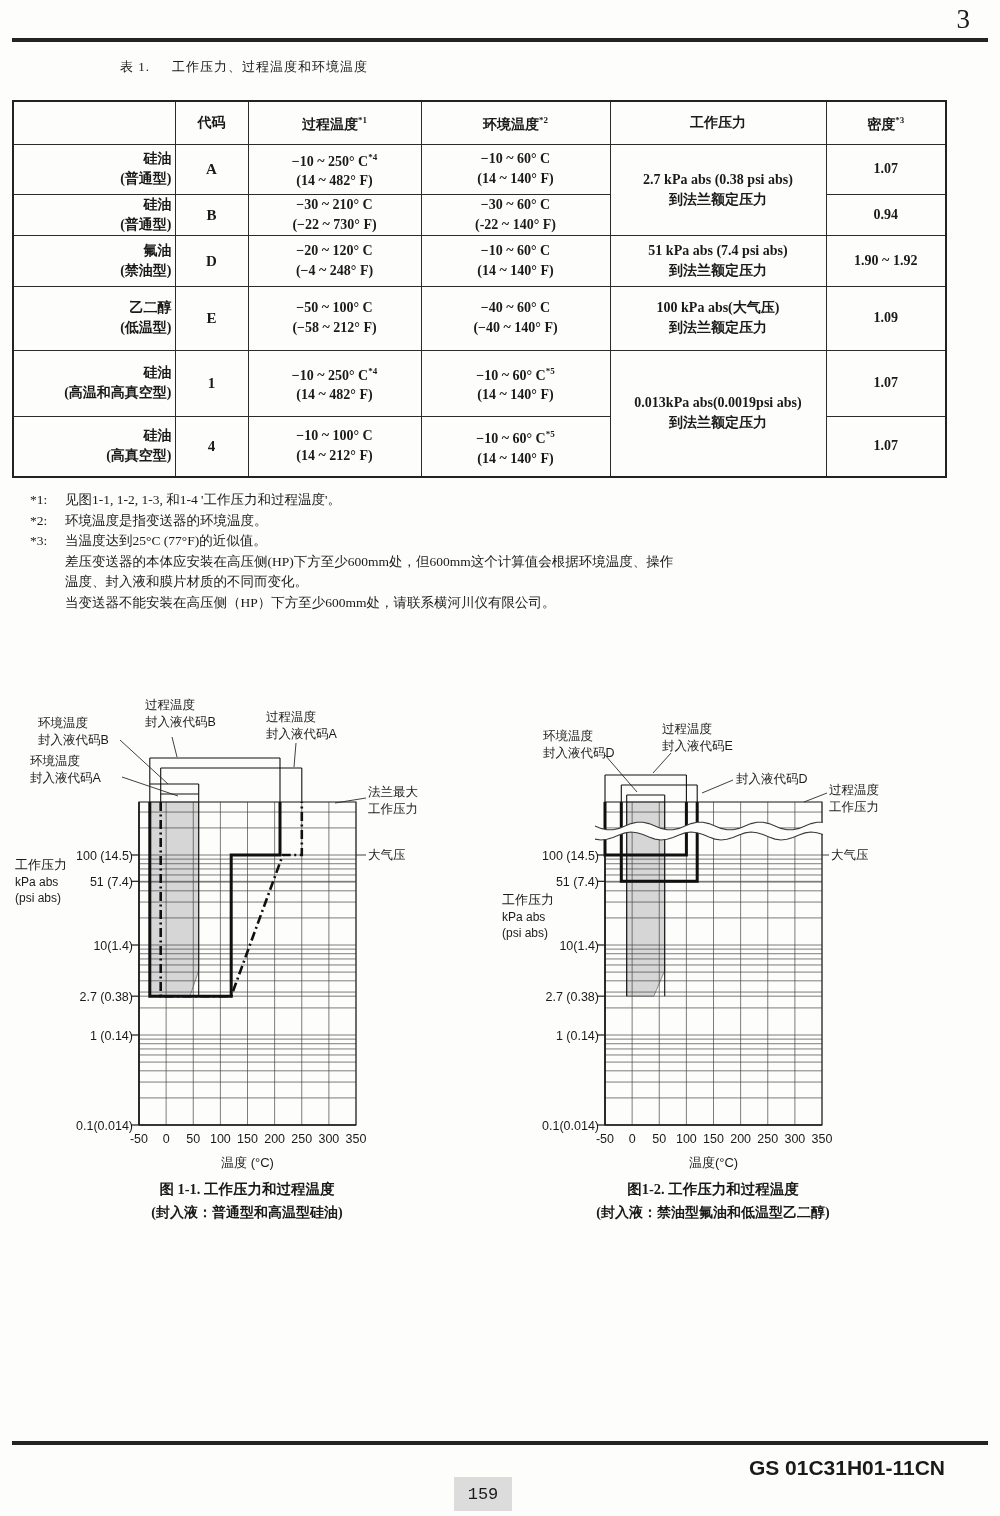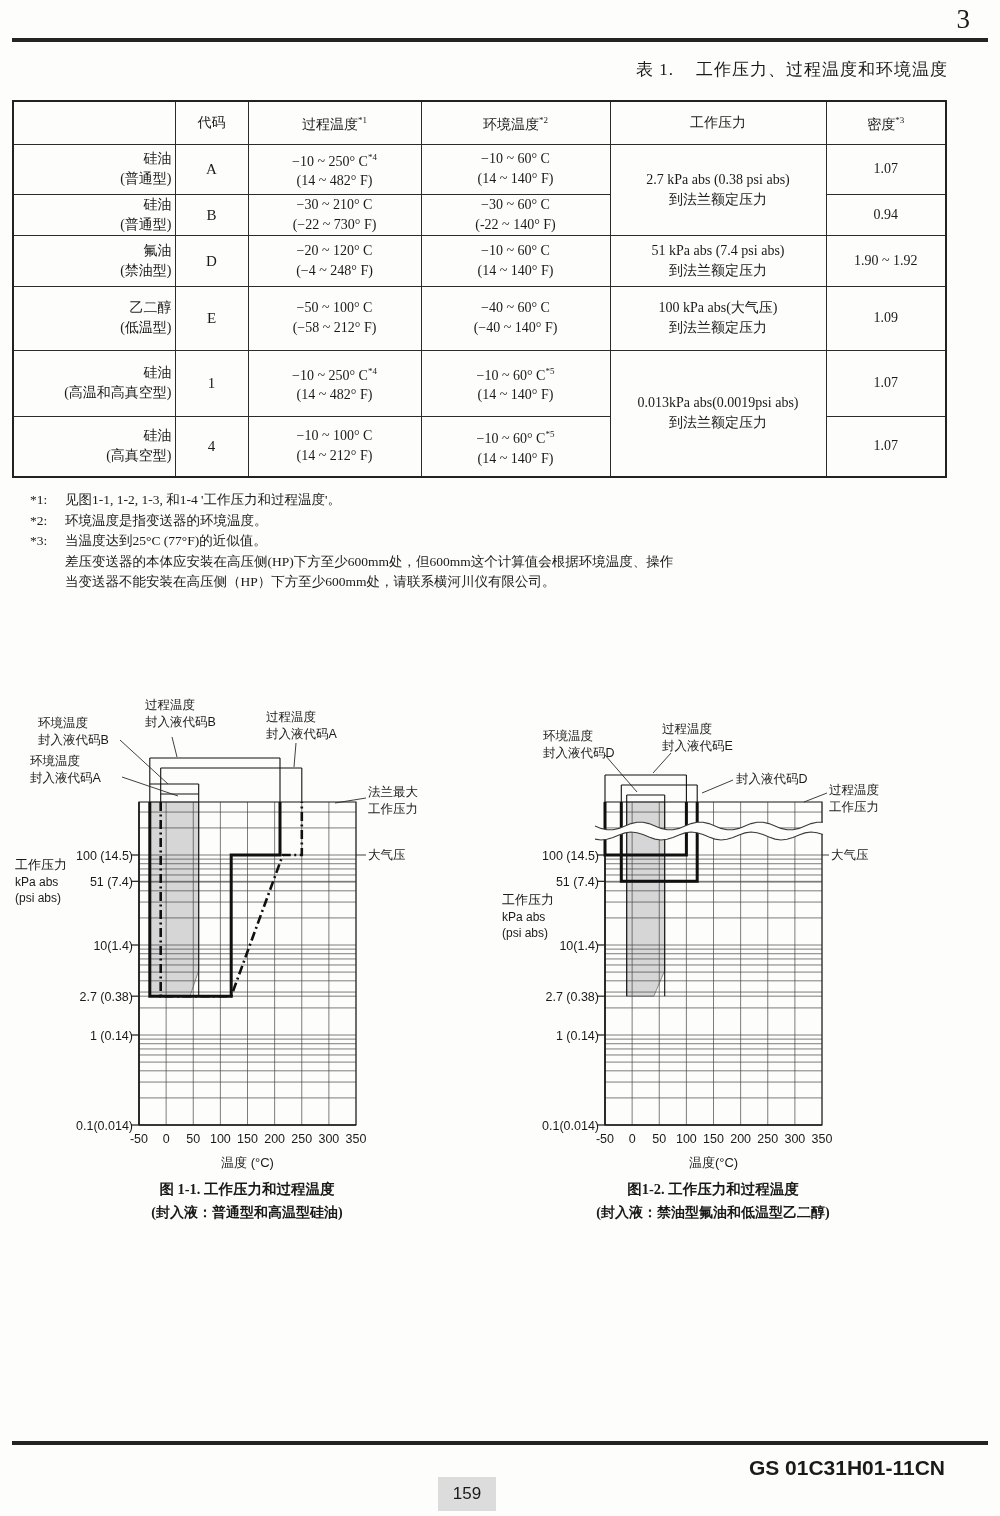--- a/index.html
+++ b/index.html
@@ -1,45 +1,45 @@
 <!DOCTYPE html>
 <html><head>
 <meta charset="utf-8">
 <style>
   html,body{margin:0;padding:0;background:#888;}
   #page{position:relative;width:1000px;height:1516px;background:#fdfdfc;margin:0 auto;
         font-family:"Liberation Serif","DejaVu Serif",serif;color:#1a1a1a;overflow:hidden;}
   .abs{position:absolute;}
   #page-num{right:30px;top:4px;font-size:27px;}
   .rule{left:12px;width:976px;height:4px;background:#242424;}
-  #title{left:148px;top:58px;width:800px;text-align:right;font-size:17px;letter-spacing:1px;}
+  #title{left:120px;top:58px;width:800px;text-align:left;font-size:13px;letter-spacing:1px;}
   #title .gap{display:inline-block;width:22px;}
   
   #table-wrap{left:12px;top:100px;}
   table{border-collapse:collapse;table-layout:fixed;font-size:14px;}
   td,th{border:1px solid #2b2b2b;text-align:center;vertical-align:middle;padding:0 3px;
-        font-weight:normal;line-height:20px;}
+        font-weight:bold;line-height:20px;}
   table{border:2px solid #222;}
   td.name{text-align:right;padding-left:9px;}
   td.code{font-size:15px;}
   sup{font-size:9px;}
   
   #footnotes{left:30px;top:490px;width:940px;font-size:13.5px;line-height:20.5px;}
   .fn-row{display:flex;}
   .fn-marker{width:35px;flex:0 0 35px;}
   
   .fig{top:680px;width:480px;height:560px;}
   #fig1-wrap{left:0;} #fig2-wrap{left:490px;}
   svg text{font-family:"Liberation Sans","DejaVu Sans",sans-serif;fill:#1a1a1a;}
   svg .caption{font-family:"Liberation Serif","DejaVu Serif",serif;font-weight:600;}
   
   #gs-num{right:55px;top:1456px;font-family:"Liberation Sans","DejaVu Sans",sans-serif;
           font-size:21px;font-weight:600;}
-  #page-box{left:438px;top:1477px;width:58px;height:34px;background:#dcdcdc;
-            font-family:Liberation Sans, sans-serif;font-size:17px;
+  #page-box{left:454px;top:1477px;width:58px;height:34px;background:#dcdcdc;
+            font-family:Liberation Mono, monospace;font-size:17px;
             display:flex;align-items:center;justify-content:center;}
 </style>
 </head>
 <body>
 
 <div id="page">
   <div class="abs" id="page-num">3</div>
   <div class="abs rule" style="top:38px"></div>
   <div class="abs" id="title">
     <span>表 1.</span><span class="gap"></span><span>工作压力、过程温度和环境温度</span>
@@ -203,20 +203,24 @@
         <span class="fn-marker">*2:</span>
         <div>环境温度是指变送器的环境温度。</div>
       </div>
       <div class="fn-row">
         <span class="fn-marker">*3:</span>
         <div>当温度达到25°C (77°F)的近似值。</div>
       </div>
       <div class="fn-row">
         <span class="fn-marker"></span>
         <div>差压变送器的本体应安装在高压侧(HP)下方至少600mm处，但600mm这个计算值会根据环境温度、操作</div>
+      </div>
+      <div class="fn-row">
+        <span class="fn-marker"></span>
+        <div>温度、封入液和膜片材质的不同而变化。</div>
       </div>
       <div class="fn-row">
         <span class="fn-marker"></span>
         <div>当变送器不能安装在高压侧（HP）下方至少600mm处，请联系横河川仪有限公司。</div>
       </div>
     </div>
 
   <div class="abs fig" id="fig1-wrap">
     <svg id="fig1" width="480" height="560" viewBox="0 0 480 560">
         <g>

